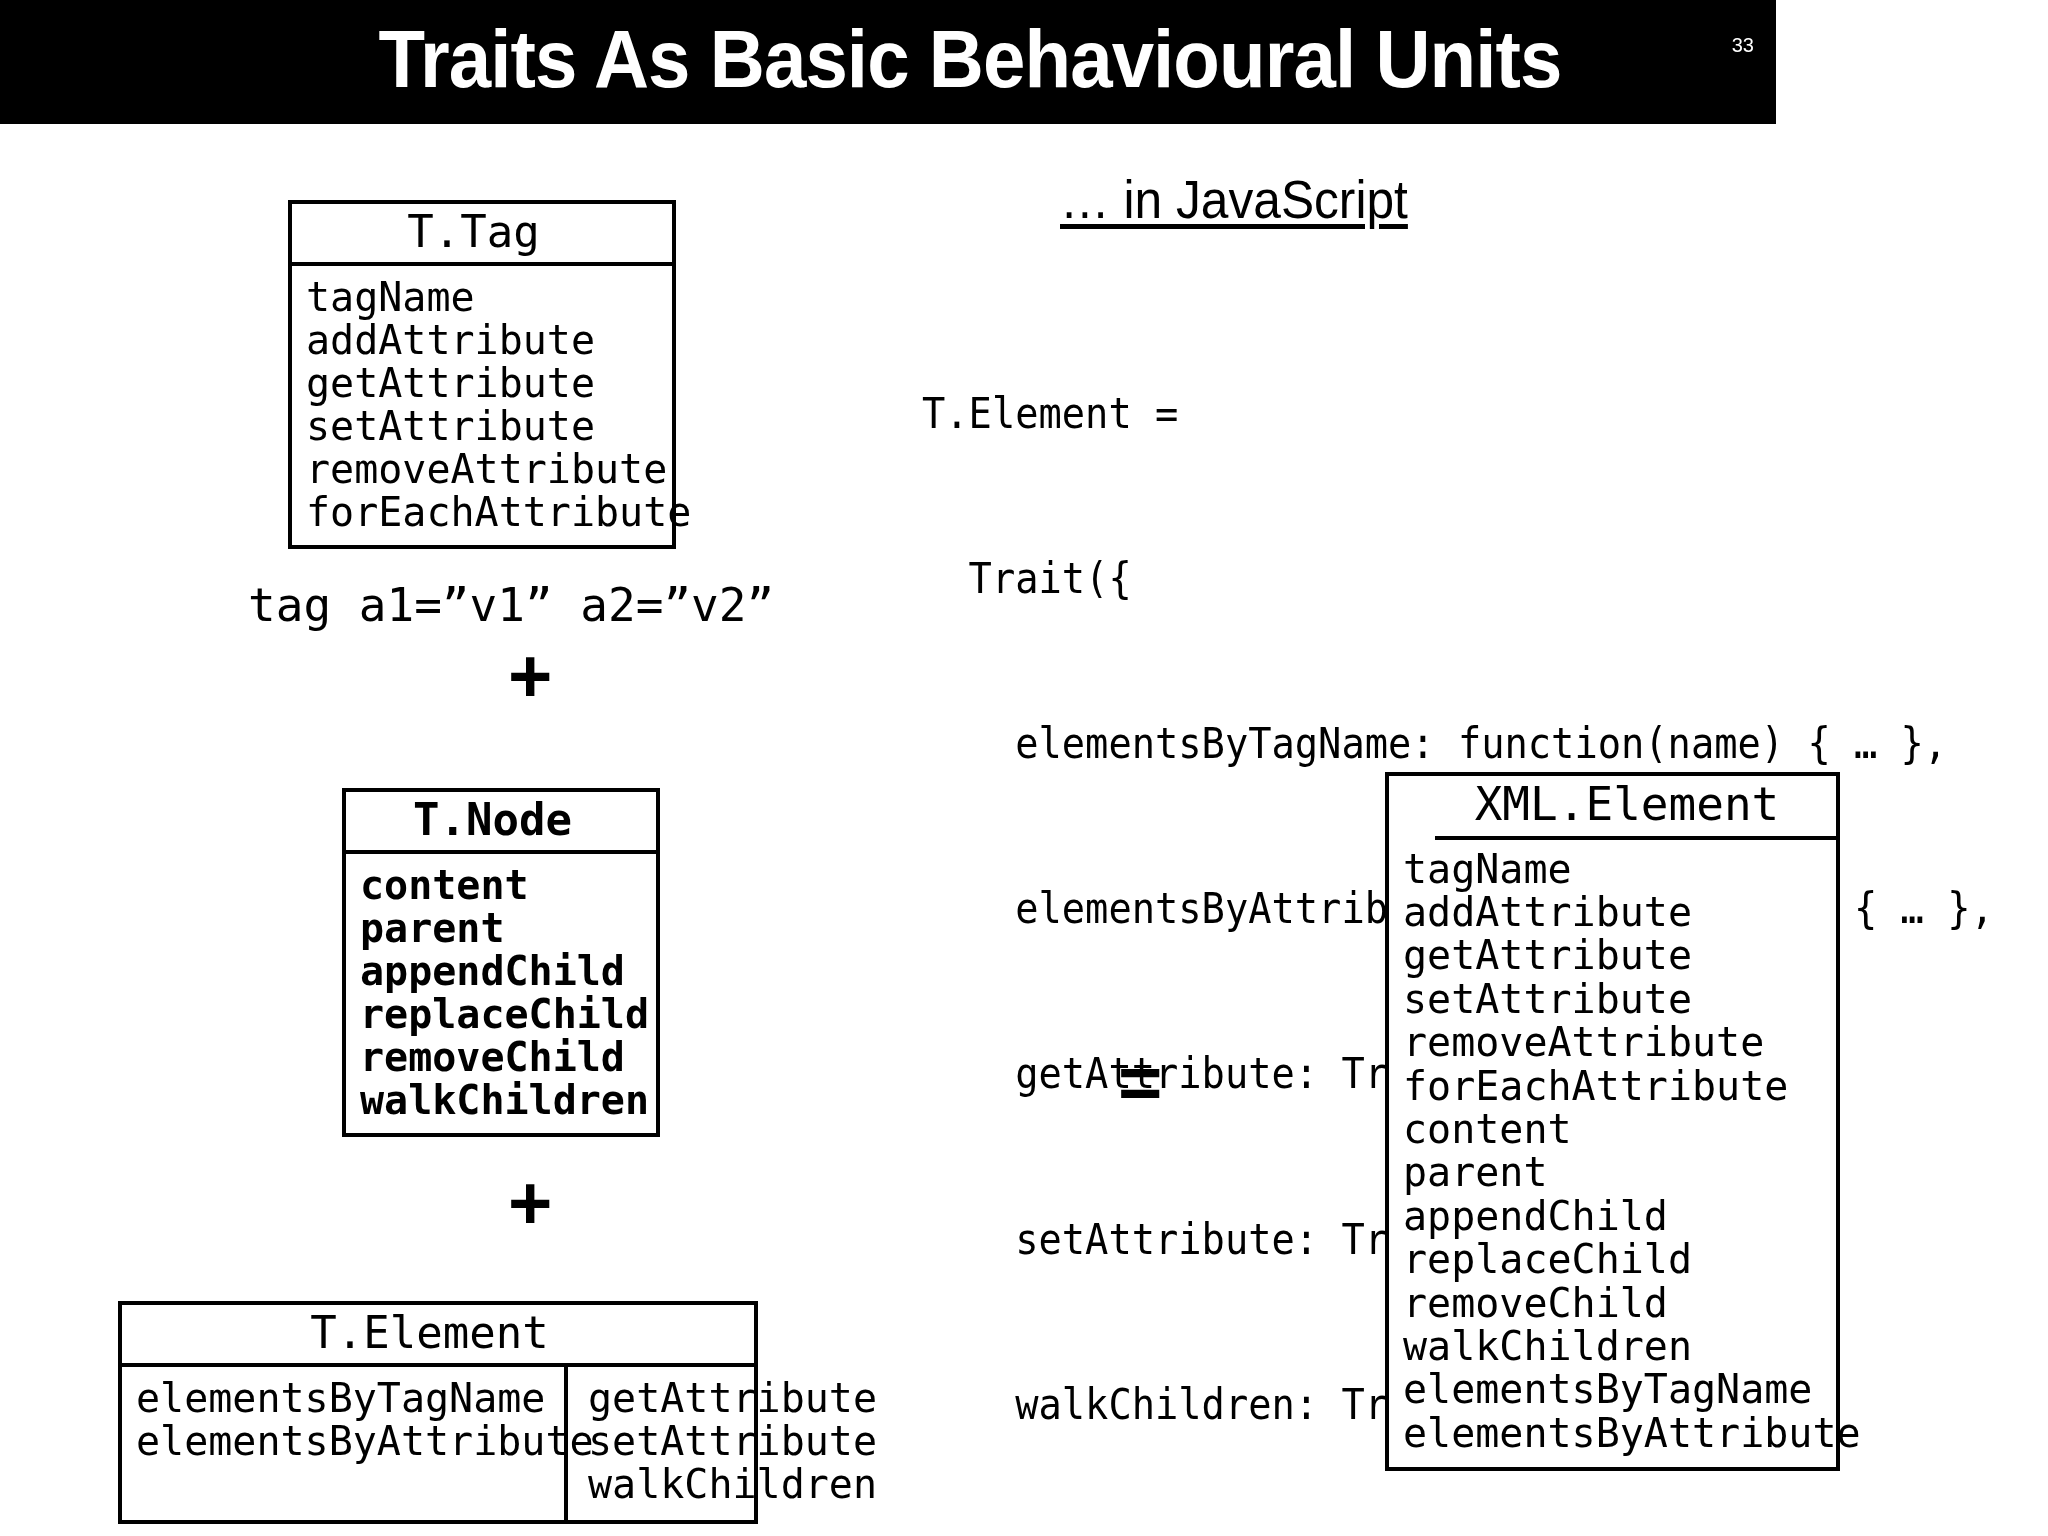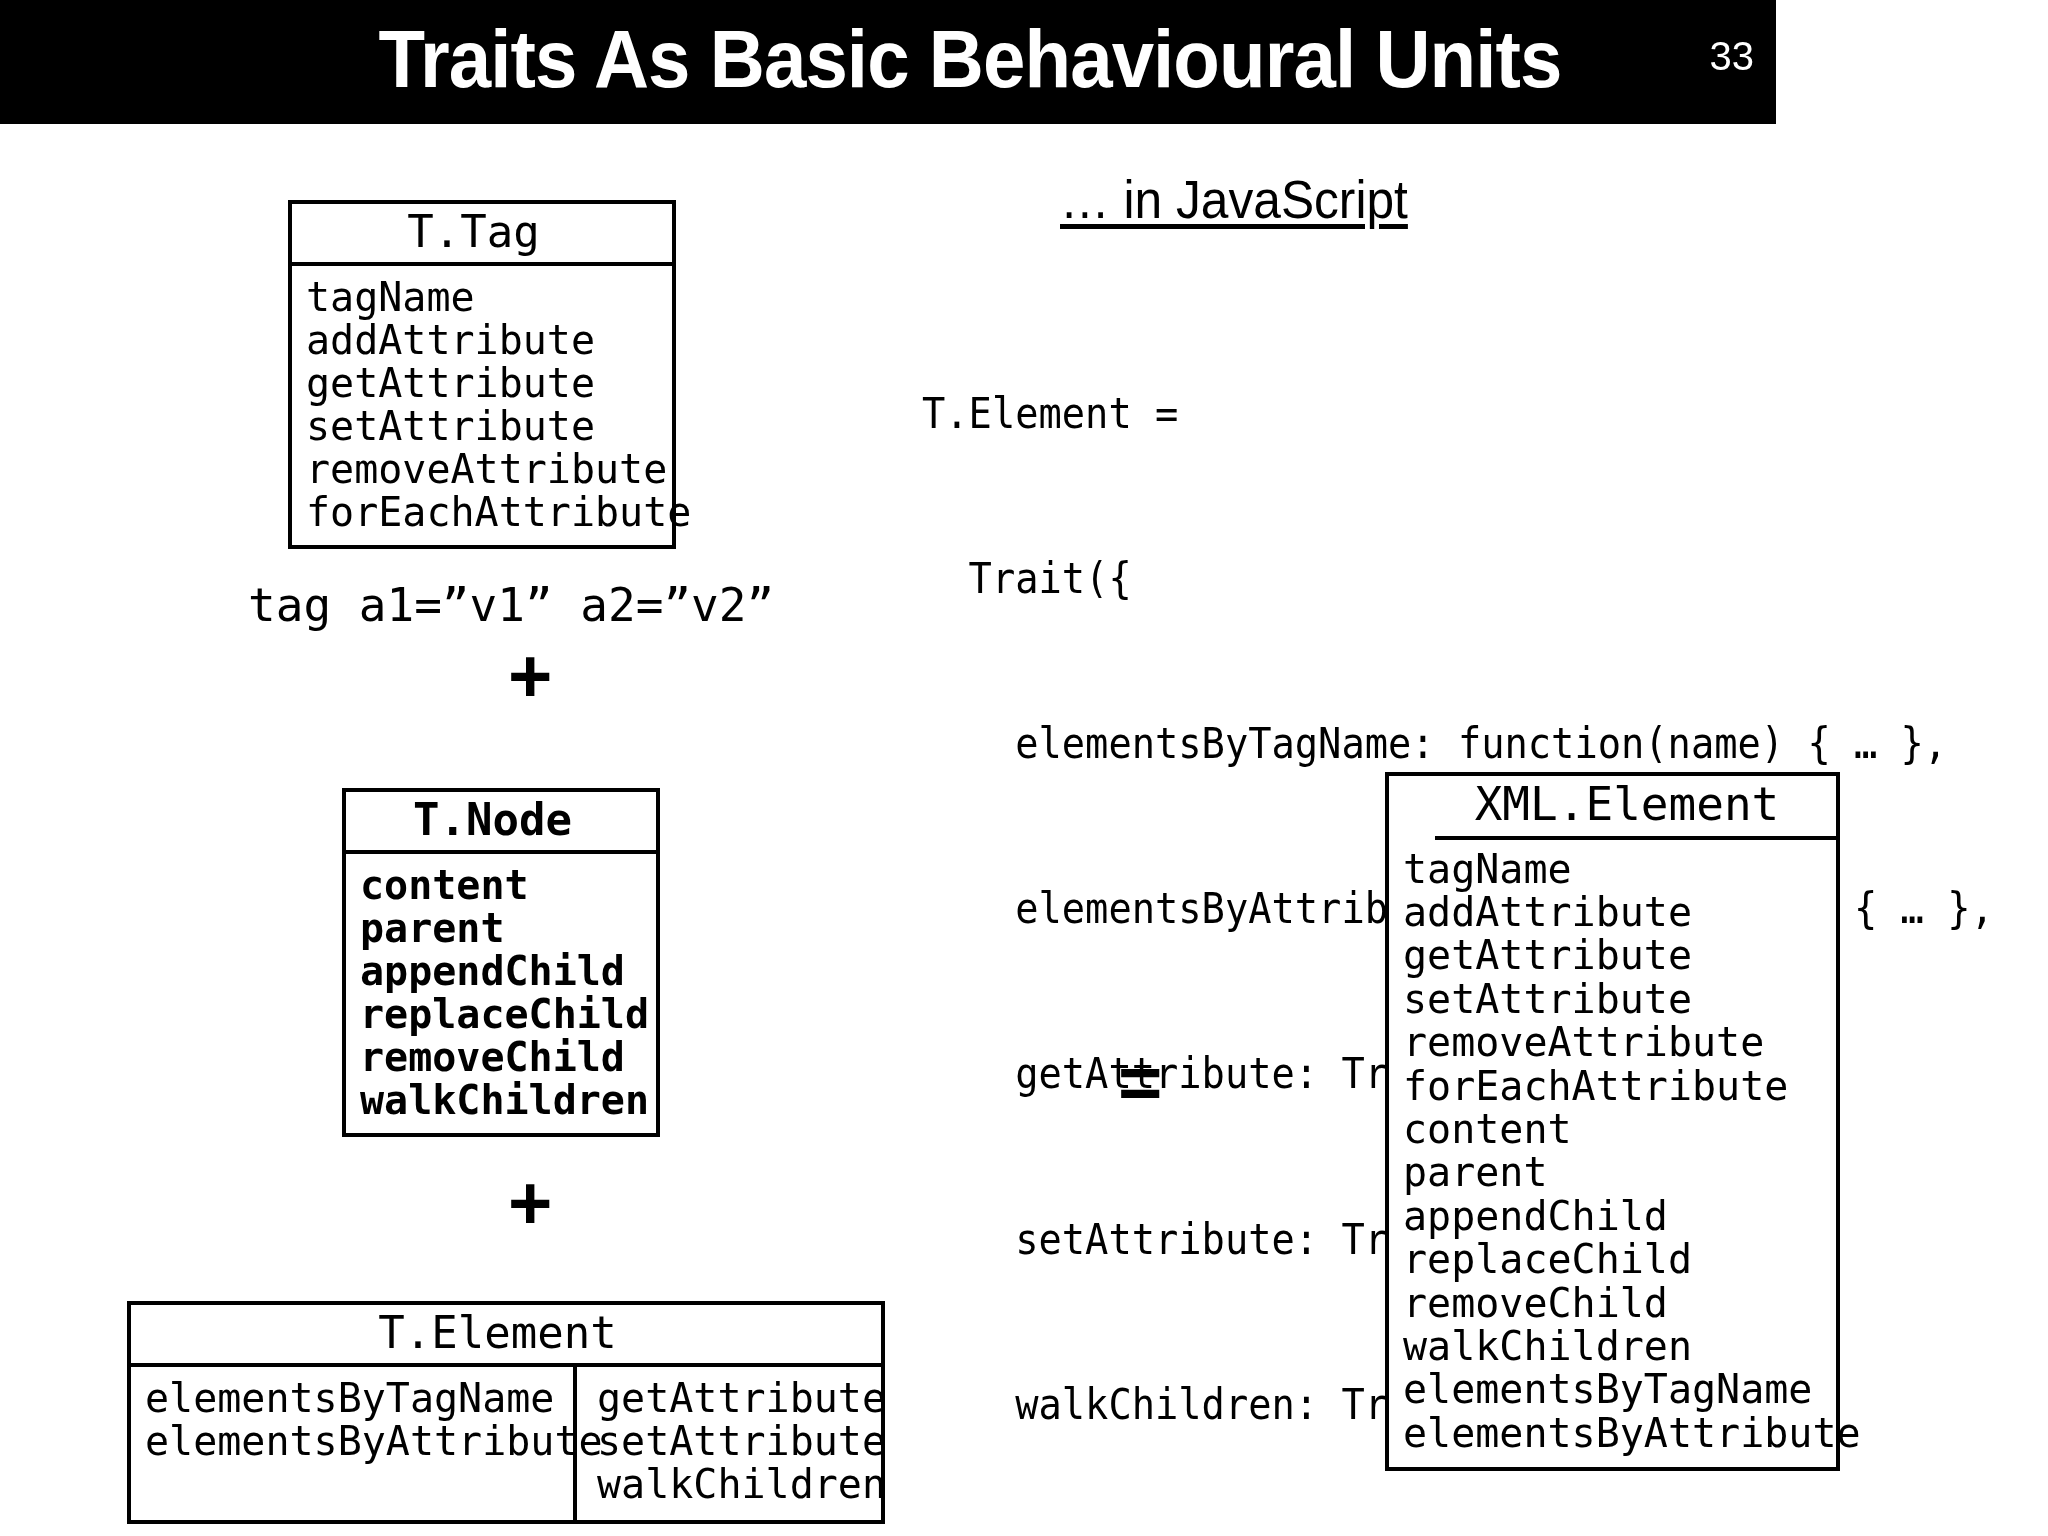--- a/index.html
+++ b/index.html
@@ -39,21 +39,21 @@
     transform: scaleX(0.93);
     transform-origin: center center;
     white-space: nowrap;
   }
   #slide-number {
     position: absolute;
     right: 22px;
     top: 34px;
     color: #ffffff;
     font-family: "Liberation Sans", sans-serif;
-    font-size: 40px;
+    font-size: 20px;
     font-weight: normal;
   }
 
   
   .class-box {
     position: absolute;
     box-sizing: border-box;
     border: 4px solid #000000;
     background: #ffffff;
   }
@@ -78,21 +78,21 @@
     white-space: nowrap;
   }
 
   
   #box-ttag       { left: 288px;  top: 200px;  width: 388px;  }
   #box-ttag .box-body { padding-left: 14px; }
 
   #box-tnode      { left: 342px;  top: 788px;  width: 318px; font-weight: bold;  }
   #box-tnode .box-body { padding-left: 14px; }
 
-  #box-telement   { left: 127px;  top: 1301px; width: 758px; }
+  #box-telement   { left: 118px;  top: 1301px; width: 640px; }
   #box-telement .box-body {
     display: flex;
     padding: 0;
   }
   #box-telement .col {
     box-sizing: border-box;
     padding: 10px 10px 14px 14px;
   }
   #box-telement .col-left  { width: 442px; }
   #box-telement .col-right {

